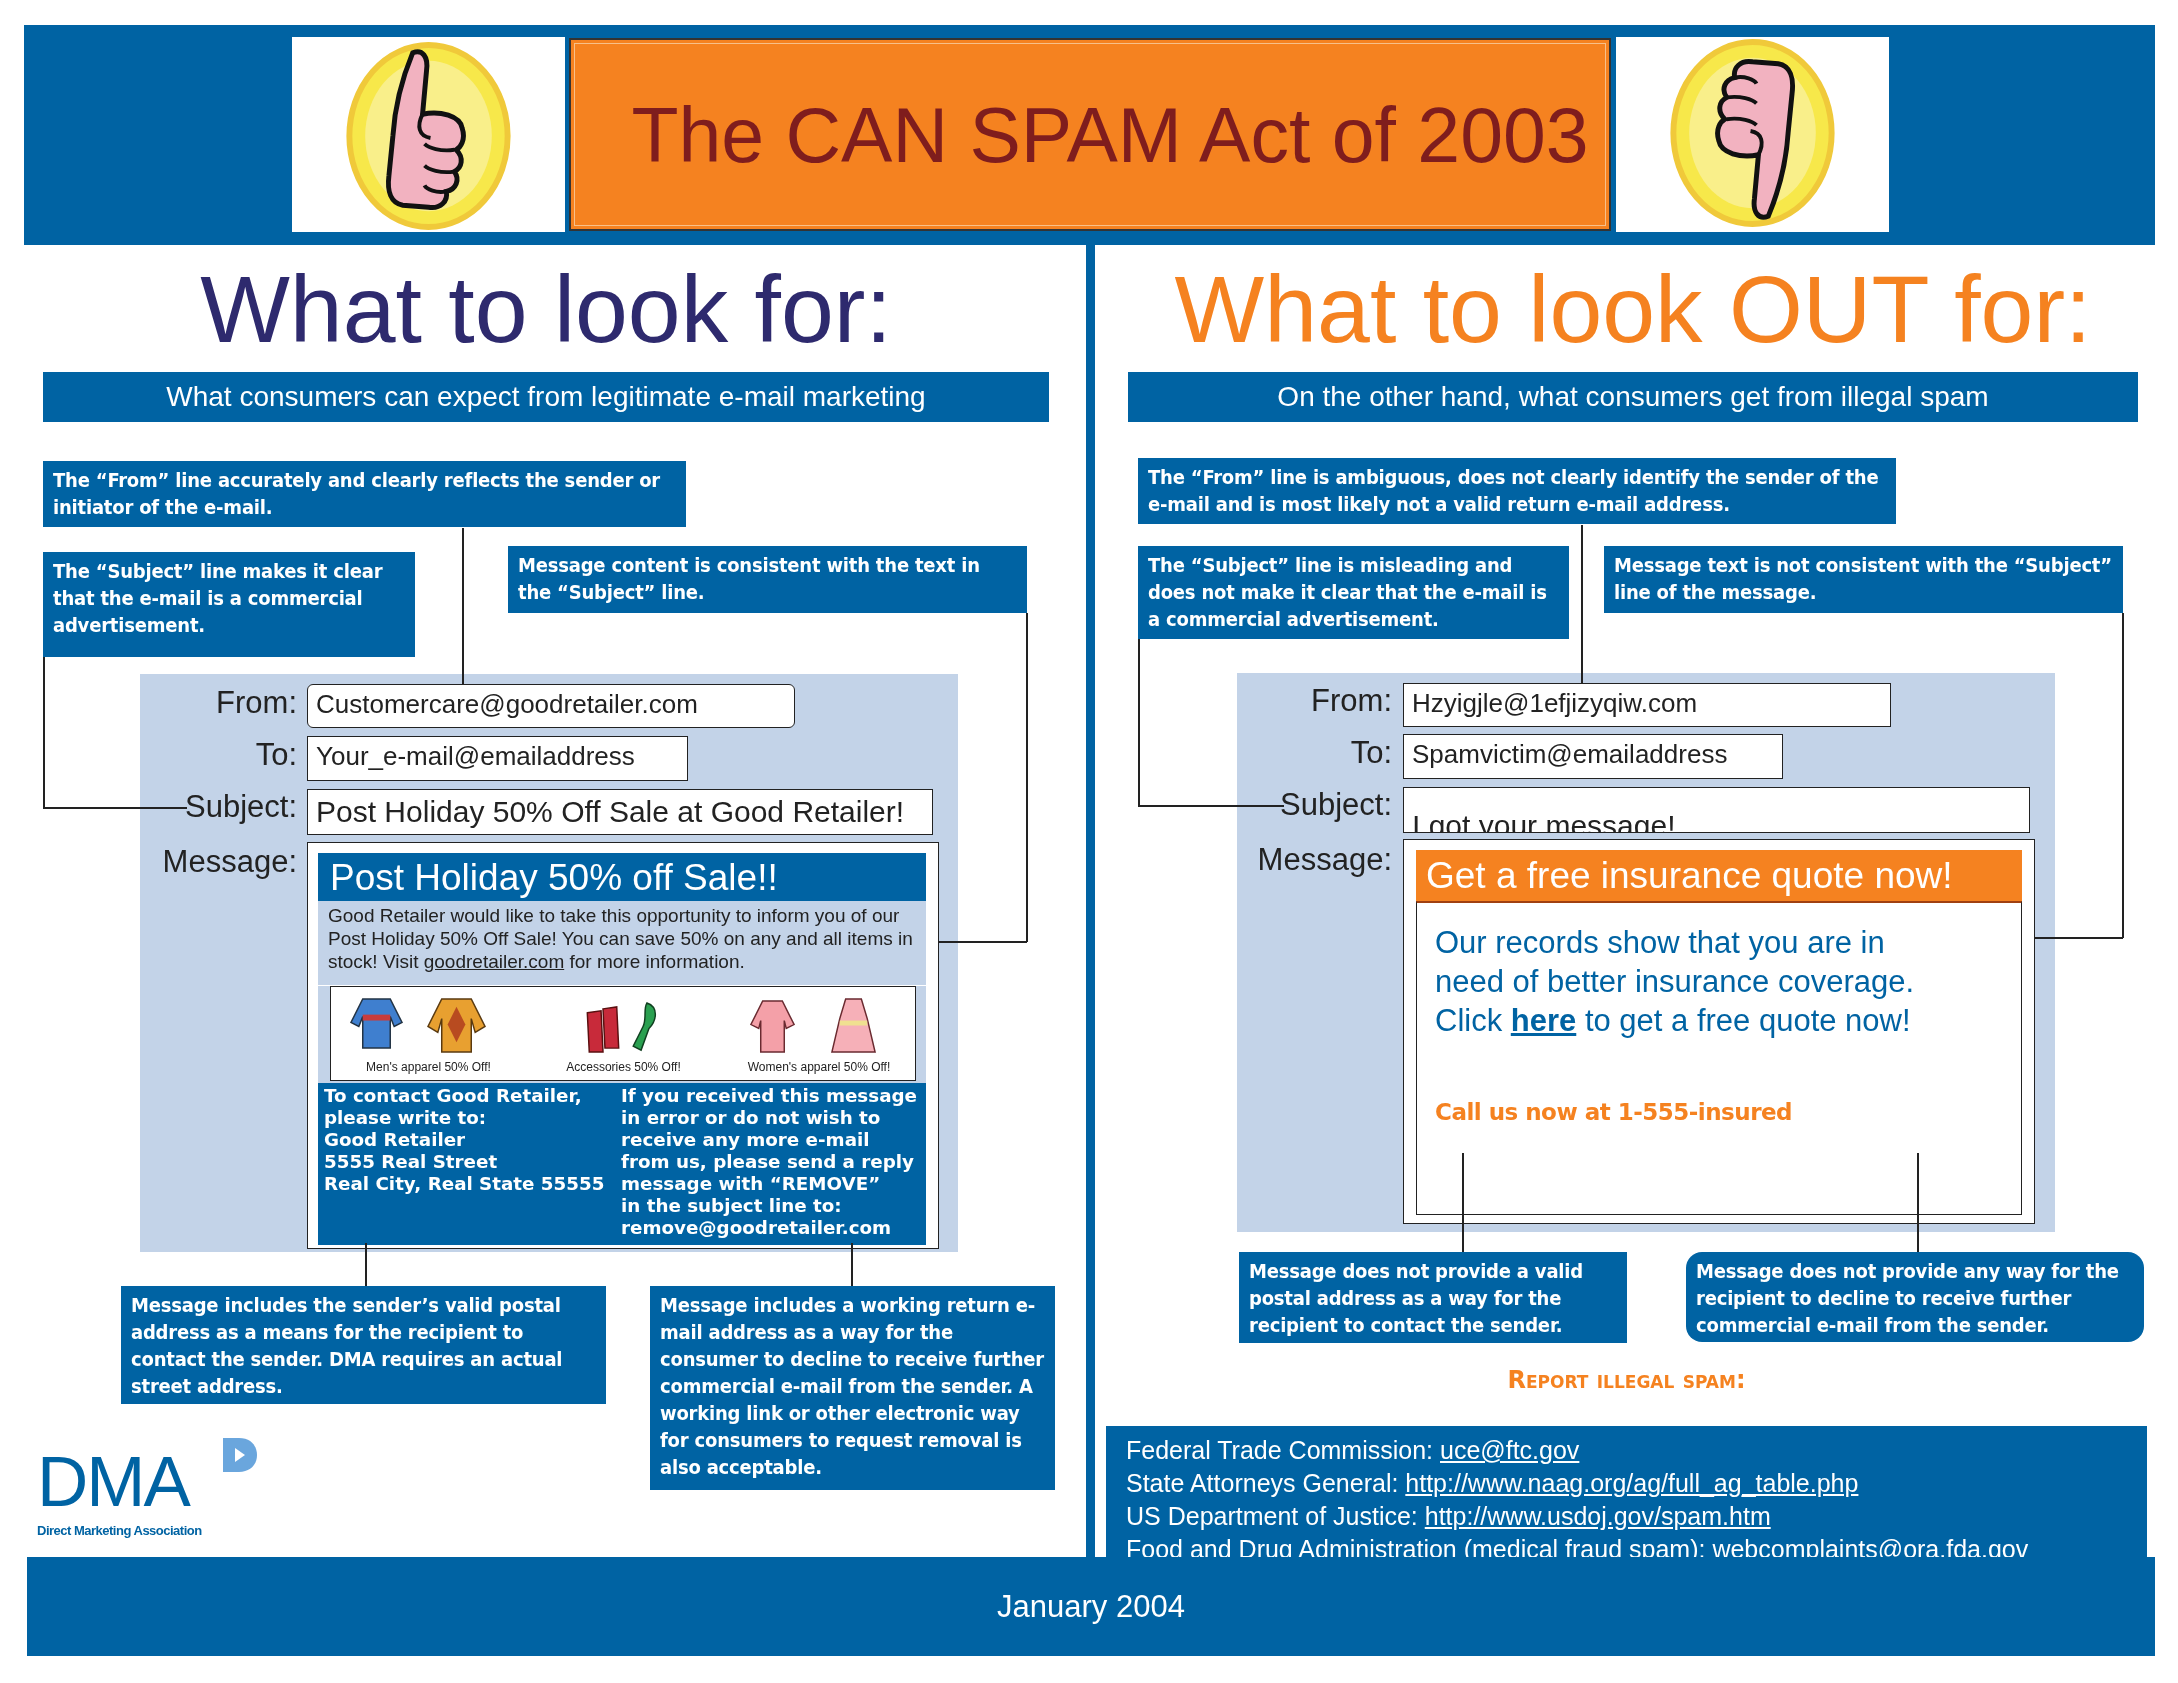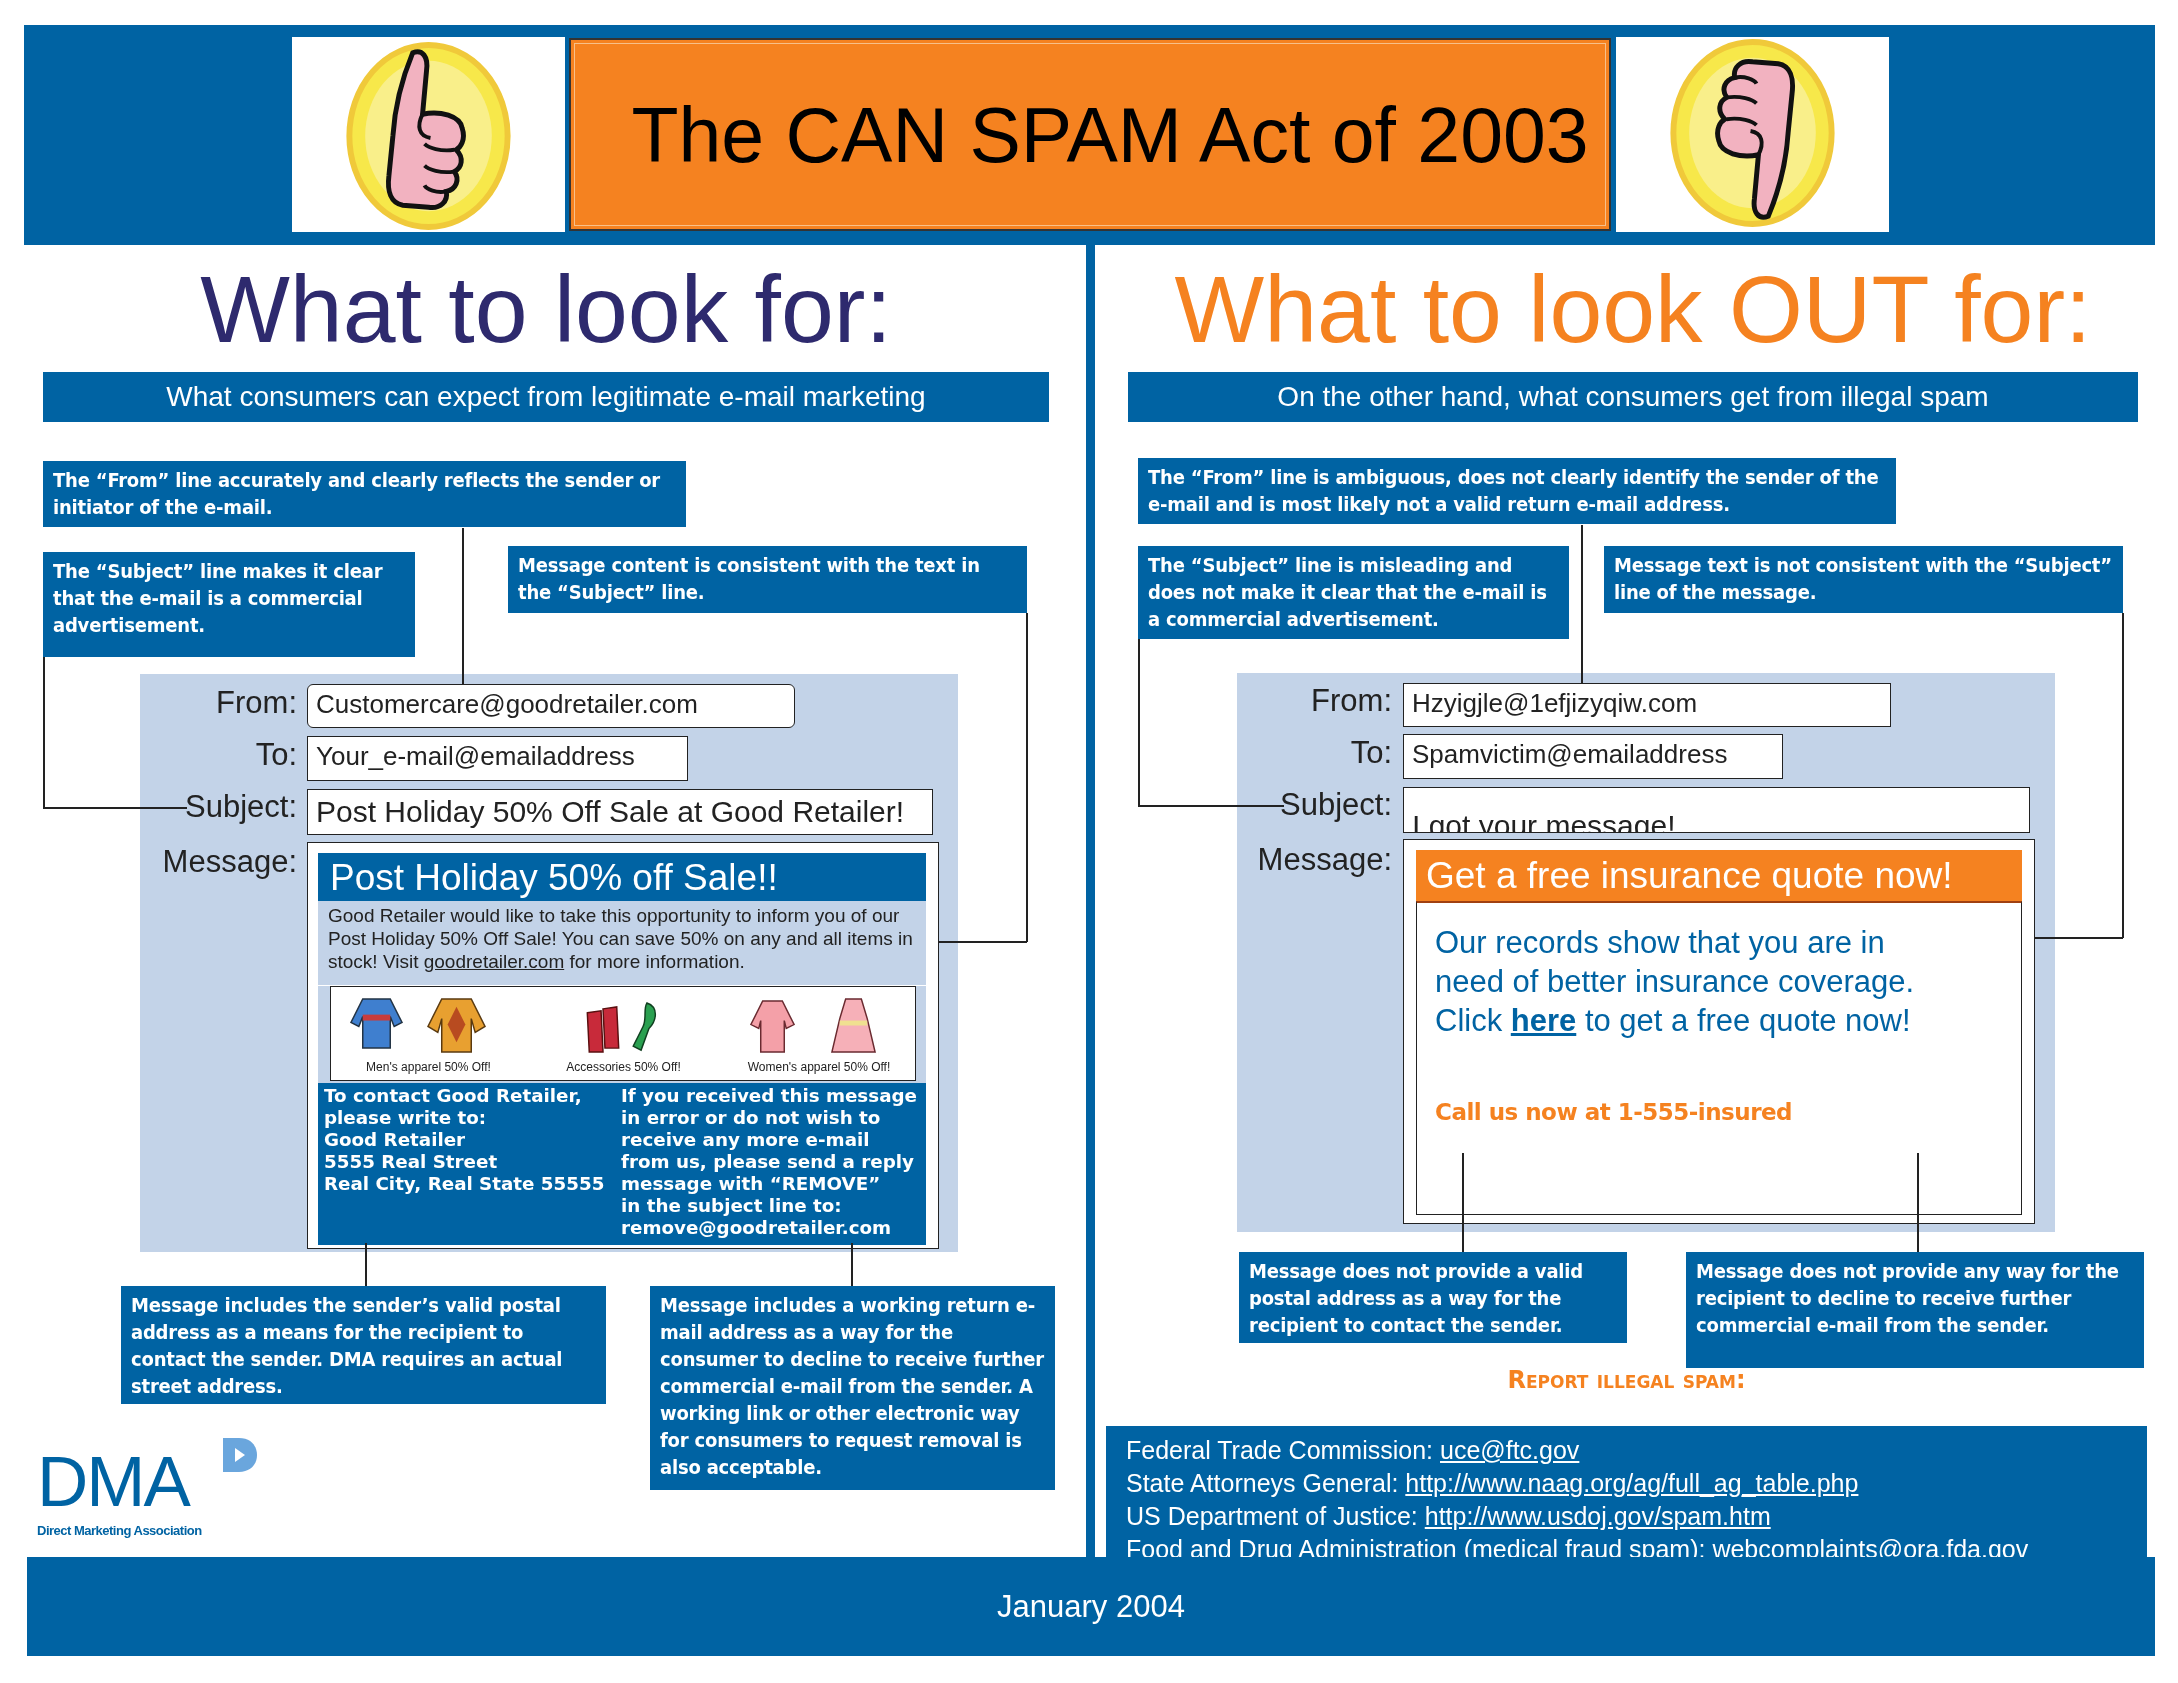--- a/index.html
+++ b/index.html
@@ -8,21 +8,21 @@
   .abs { position:absolute; box-sizing:border-box; }
   .blue { background:#0063a3; }
   .callout { background:#0063a3; color:#fff; font-family:"DejaVu Sans Condensed","DejaVu Sans", sans-serif;
              font-weight:bold; font-size:20px; line-height:27px; padding:6px 10px; letter-spacing:-0.2px; }
   .vline { position:absolute; width:1.5px; background:#222; }
   .hline { position:absolute; height:1.5px; background:#222; }
   .label { position:absolute; font-family:"Liberation Sans", sans-serif; font-size:31px; color:#222; text-align:right; width:158px; }
   .field { position:absolute; background:#fff; border:1.5px solid #222; font-family:"Liberation Sans", sans-serif;
            font-size:26px; padding:4px 8px; box-sizing:border-box; white-space:nowrap; overflow:hidden; }
   .panel { background:#c3d3e8; }
-  .hdr-title { font-family:"Liberation Sans", sans-serif; color:#000000;padding-left:40px; }
+  .hdr-title { font-family:"Liberation Sans", sans-serif; color:#7f1d1d;padding-left:40px; }
   .u { text-decoration:underline; }
   .thumb-bg { background:#fff; }
 </style>
 </head>
 <body>
 
 <div class="abs blue" style="left:24px;top:25px;width:2131px;height:220px;"></div>
 
 <div class="abs thumb-bg" style="left:292px;top:37px;width:273px;height:195px;">
   <svg width="273" height="195" viewBox="0 0 276 197">
@@ -181,21 +181,21 @@
       <div><span>Click </span><span class="u" style="font-weight:bold;">here</span><span> to get a free quote now!</span></div>
     </div>
     <div class="abs" style="left:18px;top:196px;font-family:'DejaVu Sans',sans-serif;font-weight:bold;font-size:23px;color:#f58220;letter-spacing:-0.5px;">Call us now at 1-555-insured</div>
   </div>
 </div>
 
 <div class="vline" style="left:1462px;top:1153px;height:101px;"></div>
 <div class="vline" style="left:1917px;top:1153px;height:101px;"></div>
 
 <div class="abs callout" style="left:1239px;top:1252px;width:388px;height:91px;">Message does not provide a valid postal address as a way for the recipient to contact the sender.</div>
-<div class="abs callout" style="left:1686px;top:1252px;width:458px;height:116px;">Message does not provide any way for the recipient to decline to receive further commercial e-mail from the sender.</div>
+<div class="abs callout" style="left:1686px;top:1252px;width:458px;height:90px;border-radius:16px;">Message does not provide any way for the recipient to decline to receive further commercial e-mail from the sender.</div>
 
 <div class="abs" style="left:1106px;top:1366px;width:1041px;text-align:center;font-family:'DejaVu Sans',sans-serif;font-weight:bold;font-variant:small-caps;font-size:24px;color:#f58220;">Report illegal spam:</div>
 
 <div class="abs blue" style="left:1106px;top:1406px;width:1041px;height:142px;padding:8px 20px;color:#fff;font-family:'Liberation Sans',sans-serif;font-size:25px;line-height:33px;margin-top:20px;">
   <div><span>Federal Trade Commission: </span><span class="u">uce@ftc.gov</span></div>
   <div><span>State Attorneys General: </span><span class="u">http://www.naag.org/ag/full_ag_table.php</span></div>
   <div><span>US Department of Justice: </span><span class="u">http://www.usdoj.gov/spam.htm</span></div>
   <div><span>Food and Drug Administration (medical fraud spam): </span><span class="u">webcomplaints@ora.fda.gov</span></div>
 </div>
 

